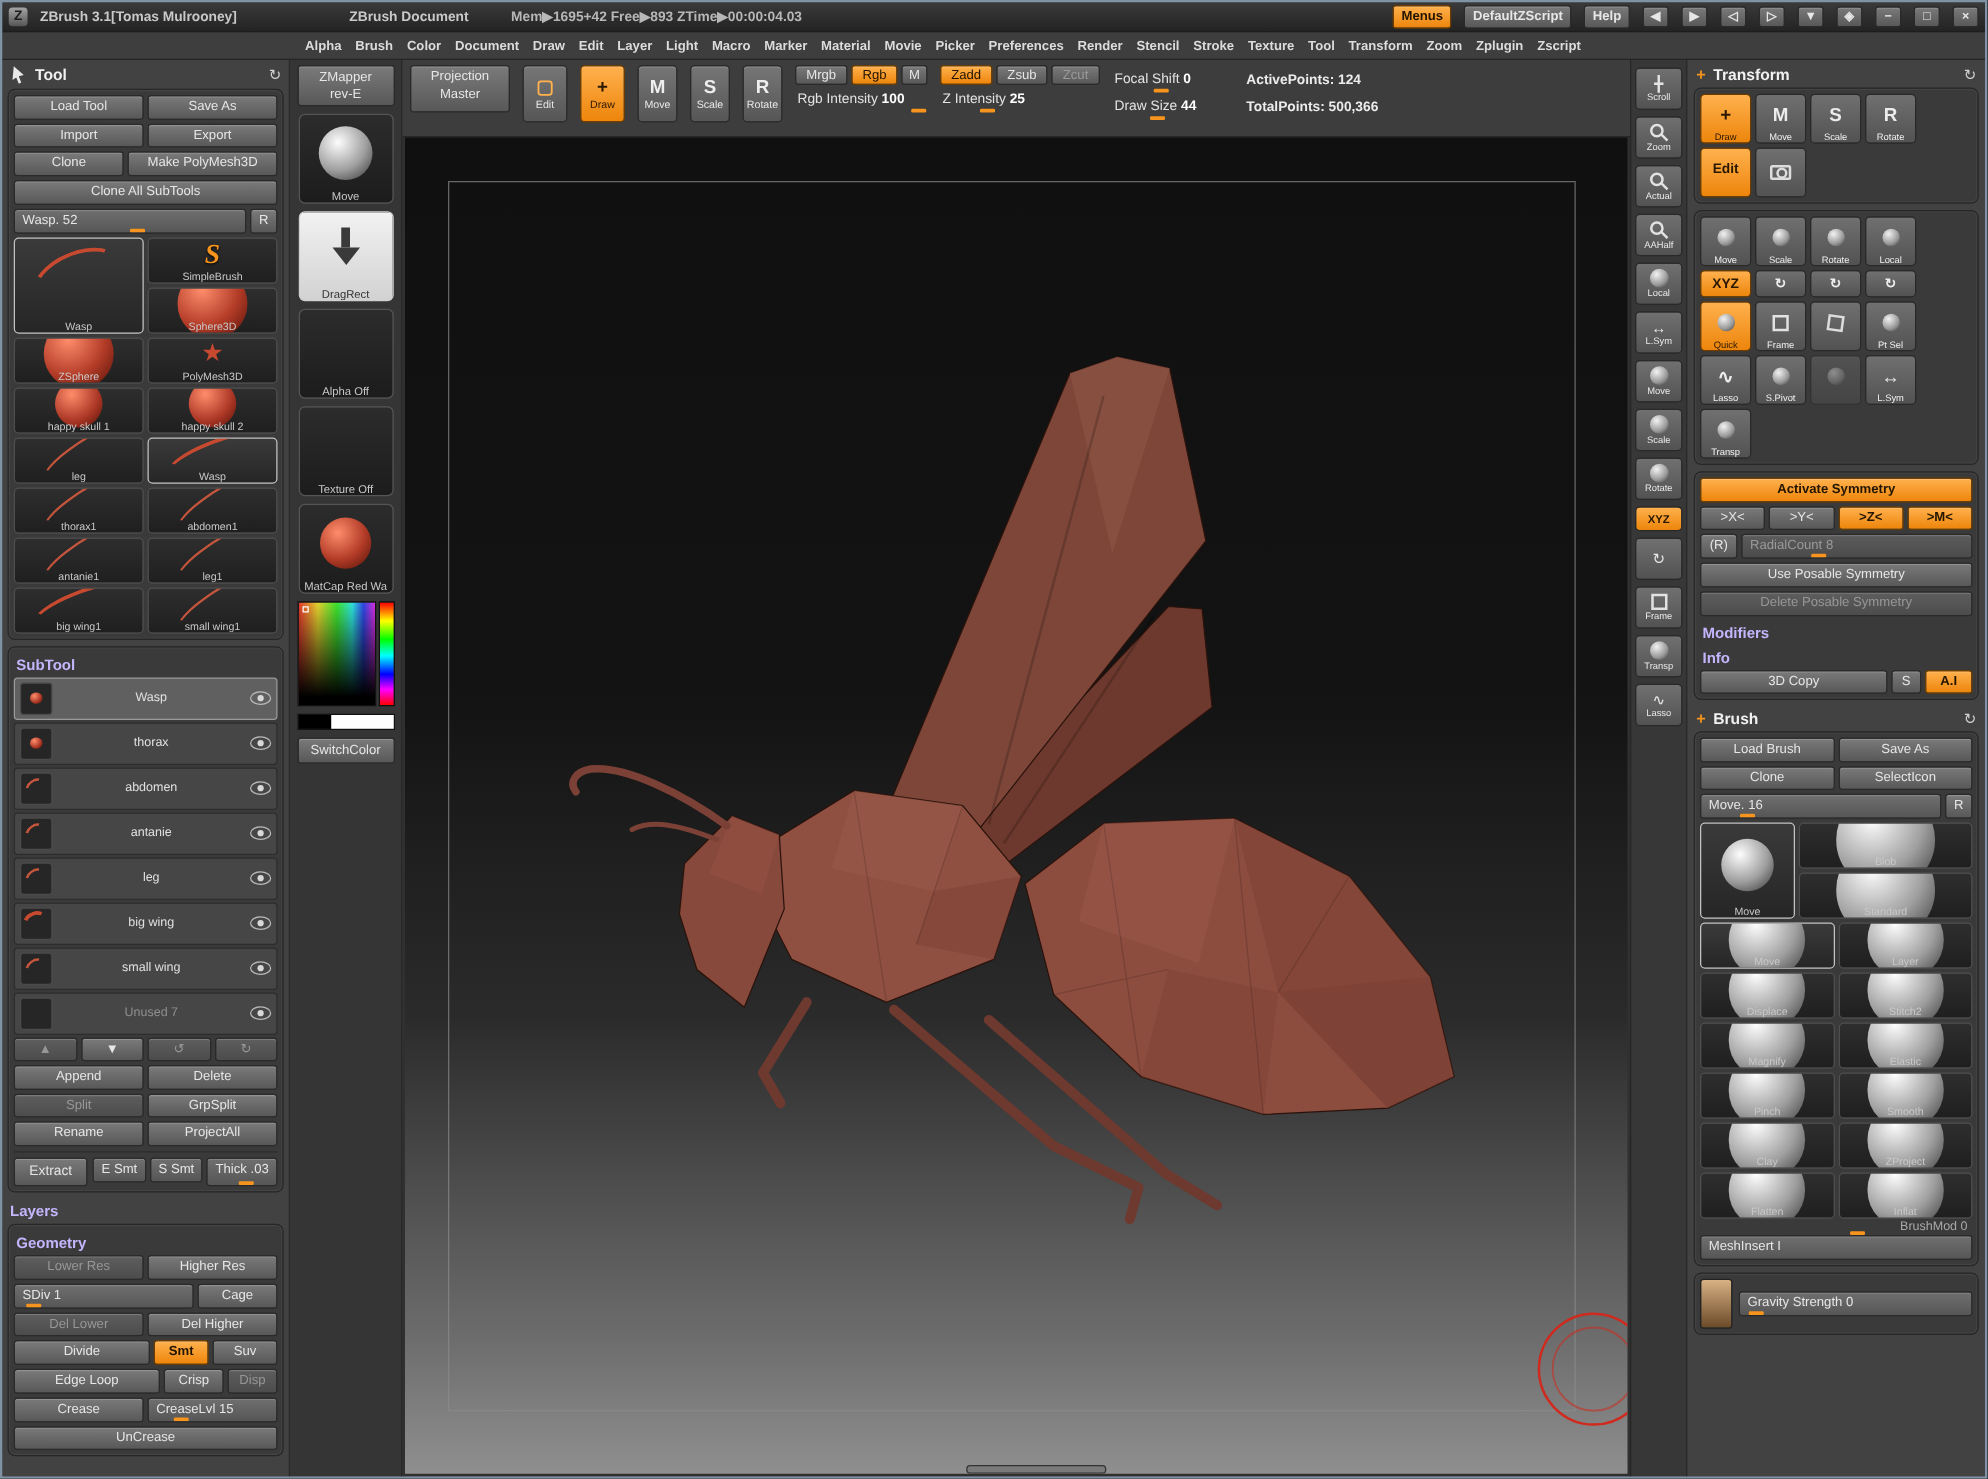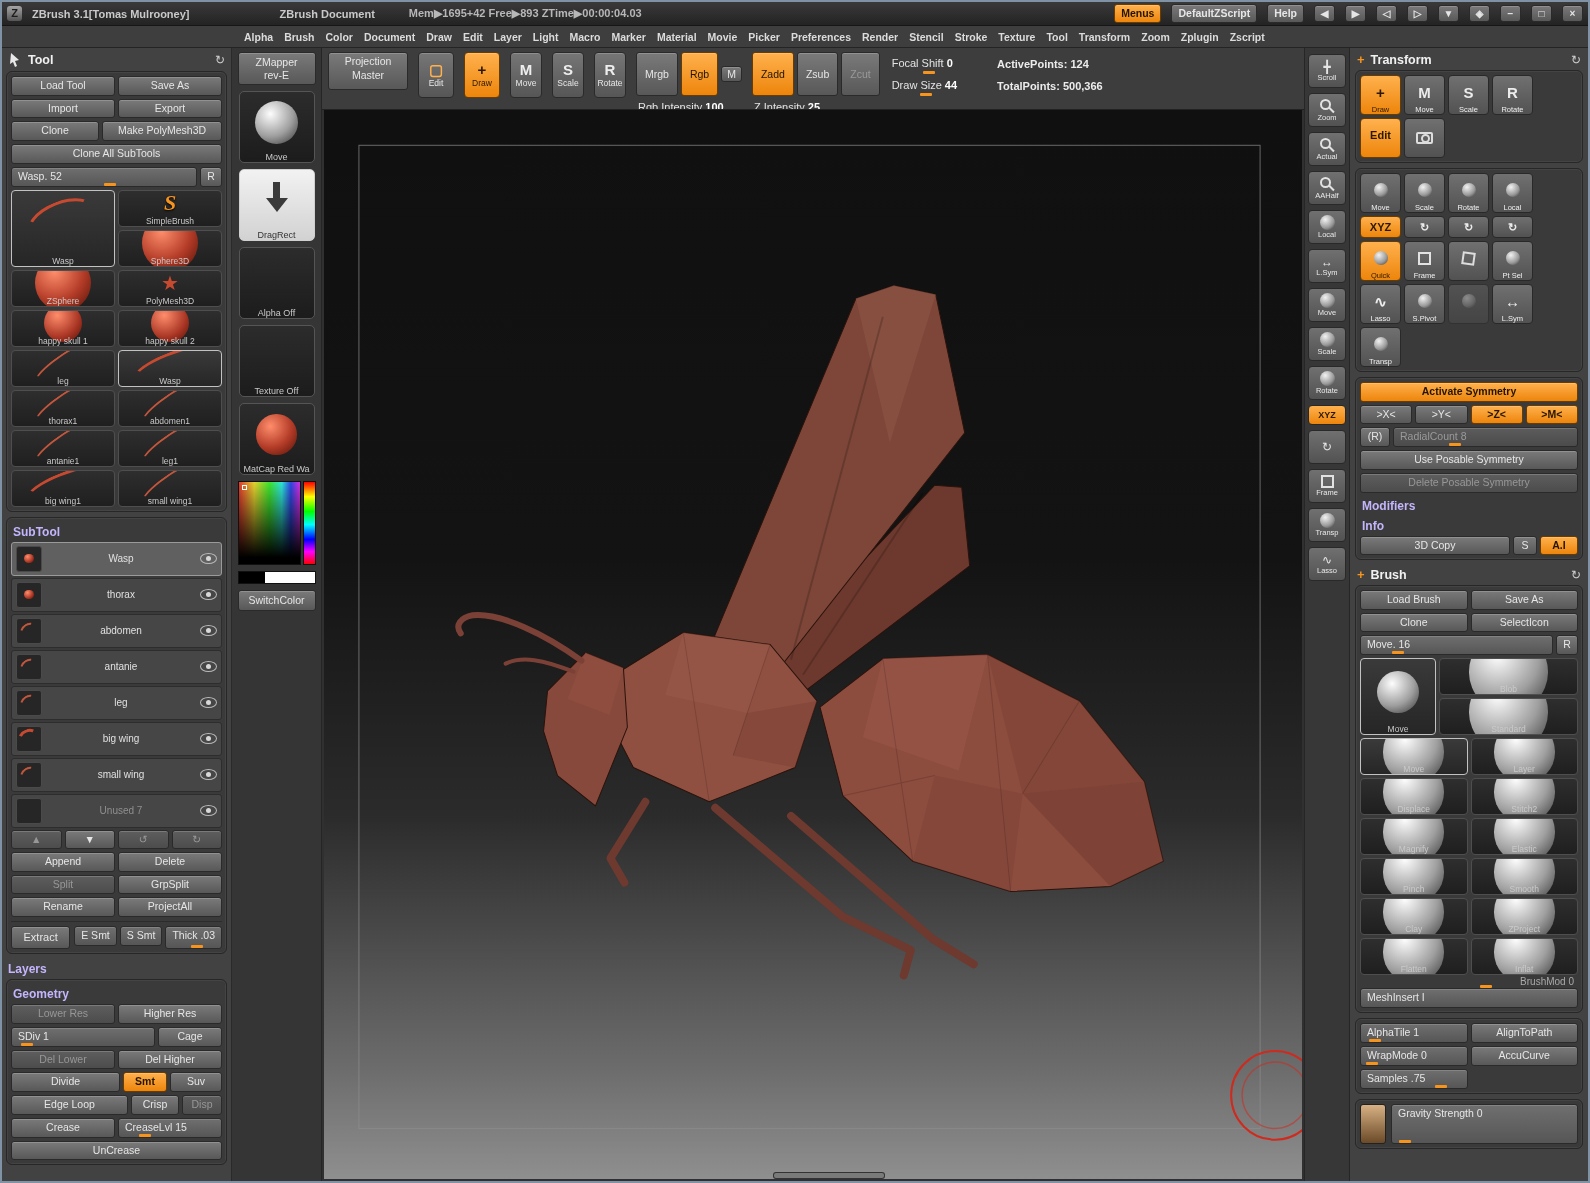--- a/index.html
+++ b/index.html
@@ -78,21 +78,21 @@
 
 .center{flex:1;display:flex;flex-direction:column;background:#303030;min-width:0}
 .ttb{height:62px;flex:none;display:flex;align-items:flex-start;gap:10px;padding:4px 6px;background:#3d3d3d;border-bottom:1px solid #222;overflow:hidden}
 .tile{position:relative;width:36px;height:46px;background:linear-gradient(#767676,#565656);border:1px solid #2a2a2a;border-radius:4px;box-shadow:inset 0 1px 0 rgba(255,255,255,.18);display:flex;flex-direction:column;align-items:center;justify-content:center;gap:1px;flex:none}
 .tile .g{font-size:15px;font-weight:bold;color:#eee;line-height:1}
 .tile .l{font-size:8.5px;color:#e8e8e8}
 .tile.or{background:linear-gradient(#ffb14e,#ed850b);border-color:#6b3c00}
 .tile.or .g,.tile.or .l{color:#2a1800}
 .grp{display:flex;flex-direction:column;gap:4px}
 .chips{display:flex;gap:3px;align-items:center}
-.chip{background:linear-gradient(#7a7a7a,#585858);border:1px solid #2a2a2a;border-radius:3px;color:#e6e6e6;font-size:10.5px;padding:15px 8px;box-shadow:inset 0 1px 0 rgba(255,255,255,.18)}
+.chip{background:linear-gradient(#7a7a7a,#585858);border:1px solid #2a2a2a;border-radius:3px;color:#e6e6e6;font-size:10.5px;padding:1px 8px;box-shadow:inset 0 1px 0 rgba(255,255,255,.18)}
 .chip.or{background:linear-gradient(#ffb14e,#ed850b);color:#231500;border-color:#6b3c00;font-weight:normal}
 .chip.dis{color:#9a9a9a}
 .chip.sm{padding:1px 5px}
 .slx{position:relative;font-size:11px;color:#e3e3e3;padding:1px 2px 5px;white-space:nowrap}
 .slx b{color:#fff}
 .stat{font-size:11px;color:#ececec;font-weight:bold;line-height:1.6;white-space:nowrap}
 .canvas{flex:1;position:relative;margin:0 2px 2px;background:linear-gradient(180deg,#101010 0%,#131313 42%,#2b2b2b 66%,#6d6d6d 90%,#8f8f8f 100%);overflow:hidden}
 .canvas svg{position:absolute;inset:0;width:100%;height:100%}
 .hscroll{position:absolute;bottom:1px;left:46%;width:110px;height:5px;border-radius:2px;background:#7a7a7a;box-shadow:0 0 0 1px #333}
 
@@ -807,33 +807,20 @@
           <div class="thumb">
               <span class="ik gsphere"></span>
               <span class="tl">Inflat</span>
             </div>
         </div>
         <div class="rsml"><span>BrushMod 0</span><i class="mk" style="left:55%"></i></div>
         <div class="row">
           <span class="sld"><span>MeshInsert  I</span></span>
         </div>
       </div>
-      <div class="box">
-        <div class="row">
-          <span class="sld"><span>AlphaTile 1</span><i class="mk" style="left:8%"></i></span>
-          <span class="btn f1">AlignToPath</span>
-        </div>
-        <div class="row">
-          <span class="sld"><span>WrapMode 0</span><i class="mk" style="left:5%"></i></span>
-          <span class="btn f1">AccuCurve</span>
-        </div>
-        <div class="row">
-          <span class="sld" style="max-width:108px"><span>Samples .75</span><i class="mk" style="left:70%"></i></span>
-        </div>
-      </div>
-      <div class="box" style="display:flex;gap:5px;">
+      <div class="box" style="display:flex;gap:5px;align-items:center">
         <span class="gthumb"></span>
         <span class="sld"><span>Gravity Strength 0</span><i class="mk" style="left:4%"></i></span>
       </div>
     </div>
 
   </div>
 </div>
 
 </body></html>

